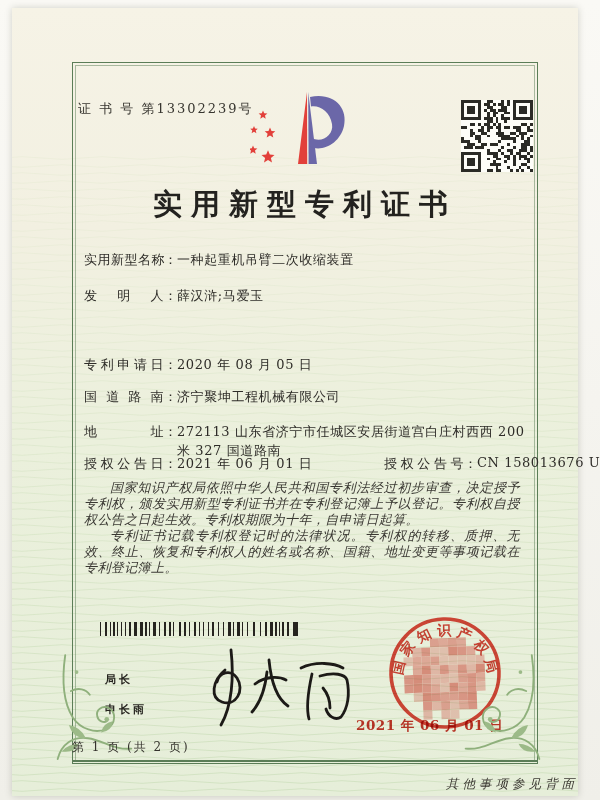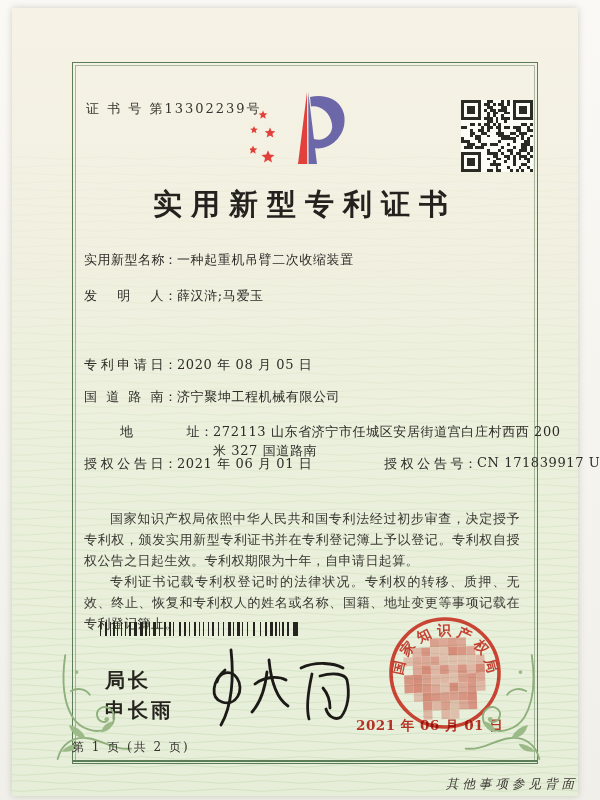--- a/index.html
+++ b/index.html
@@ -14,38 +14,38 @@
     position:absolute;left:12px;right:22px;top:8px;bottom:4px;
     background:linear-gradient(180deg,#f6f3e6 0%,#f2f0e1 28%,#ebf0dc 55%,#e6eed9 100%);
     box-shadow:0 0 7px rgba(60,70,50,.22);
   }
   #waves{position:absolute;inset:0;width:100%;height:100%;pointer-events:none;}
   .frame{position:absolute;left:60px;top:54px;width:464px;height:700px;
     border:1px solid var(--frame-green,#5b7d57);}
   .frame::after{content:'';position:absolute;inset:2px;border:1px solid rgba(91,125,87,.5);}
   .frame-bottom{position:absolute;left:60px;top:752px;width:466px;height:2px;
     background:var(--frame-green,#5b7d57);}
-  .cert-no{position:absolute;left:66px;top:92px;font-size:13px;letter-spacing:2px;color:#37352f;margin-left:8px;}
+  .cert-no{position:absolute;left:66px;top:92px;font-size:13px;letter-spacing:2px;color:#37352f;}
   .logo{position:absolute;left:238px;top:80px;width:100px;height:84px;}
   .qr{position:absolute;left:449px;top:92px;width:72px;height:72px;}
   .title{position:absolute;left:60px;top:177px;width:466px;text-align:center;
     font-size:29px;font-weight:700;letter-spacing:9px;color:#23221f;}
   .row{position:absolute;left:72px;font-size:13px;color:#2e2c28;white-space:nowrap;letter-spacing:.5px;}
   .row .lbl{display:inline-block;width:80px;text-align:justify;text-align-last:justify;vertical-align:top;}
   .row .colon{display:inline-block;width:13px;vertical-align:top;}
   .row .val{letter-spacing:.6px;}
-  .row.addr{white-space:normal;margin-left:36px;}
+  .row.addr{white-space:normal;}
   .row.addr .val{display:inline-block;width:358px;line-height:18.5px;vertical-align:top;}
   .pair2{position:absolute;left:300px;top:0;white-space:nowrap;}
-  .paras{position:absolute;left:72px;top:472px;width:436px;font-size:13px;line-height:21px;
-    color:#3a3833;letter-spacing:.4px;text-align:justify;margin-top:28px;}
+  .paras{position:absolute;left:72px;top:472px;width:436px;font-size:13px;line-height:16px;
+    color:#3a3833;font-style:italic;letter-spacing:.4px;text-align:justify;}
   .paras p{margin:0;text-indent:2em;}
   .barcode{position:absolute;left:88px;top:614px;width:198px;height:14px;}
   .director{position:absolute;left:93px;top:657px;font-family:"DejaVu Sans","Liberation Sans",sans-serif;
-    font-weight:700;font-size:20px;color:#26241f;letter-spacing:3px;line-height:30px;}
+    font-weight:700;font-size:11px;color:#26241f;letter-spacing:3px;line-height:30px;}
   .signature{position:absolute;left:183px;top:624px;width:160px;height:100px;}
   .seal{position:absolute;left:376px;top:608px;width:114px;height:114px;mix-blend-mode:multiply;opacity:.93;transform:rotate(-2deg);}
   .seal-date{position:absolute;left:344px;top:709px;width:140px;font-size:13.5px;font-weight:700;
     color:#c8362a;letter-spacing:.5px;white-space:nowrap;mix-blend-mode:multiply;}
   .page-info{position:absolute;left:60px;top:731px;width:466px;text-align:left;font-size:12px;color:#34322c;letter-spacing:2px;}
   .back-note{position:absolute;left:0;top:768px;width:566px;text-align:right;font-size:12.5px;
     color:#3c3a33;letter-spacing:4px;font-style:italic;}
   .flourish{position:absolute;width:85px;height:115px;top:642px;}
   .flourish.left{left:40px;}
   .flourish.right{left:448px;transform:scaleX(-1);}
@@ -375,21 +375,21 @@
     </div>
     <div class="row" style="top:380px">
       <span class="lbl">国道路南</span><span class="colon">：</span><span class="val">济宁聚坤工程机械有限公司</span>
     </div>
     <div class="row addr" style="top:415px">
       <span class="lbl">地址</span><span class="colon">：</span><span class="val">272113 山东省济宁市任城区安居街道宫白庄村西西 200 米 327 国道路南</span>
     </div>
     <div class="row" style="top:447px">
       <span class="lbl">授权公告日</span><span class="colon">：</span><span class="val">2021 年 06 月 01 日</span>
       <span class="pair2">
-        <span class="lbl">授权公告号</span><span class="colon">：</span><span class="val">CN 171839917 U</span>
+        <span class="lbl">授权公告号</span><span class="colon">：</span><span class="val">CN 158013676 U</span>
       </span>
     </div>
 
     <div class="paras">
       <p>国家知识产权局依照中华人民共和国专利法经过初步审查，决定授予专利权，颁发实用新型专利证书并在专利登记簿上予以登记。专利权自授权公告之日起生效。专利权期限为十年，自申请日起算。</p>
       <p>专利证书记载专利权登记时的法律状况。专利权的转移、质押、无效、终止、恢复和专利权人的姓名或名称、国籍、地址变更等事项记载在专利登记簿上。</p>
     </div>
 
     <svg class="barcode" viewBox="0 0 198 14" preserveAspectRatio="none">
         <rect x="0" y="0" width="1" height="14" fill="#26241f"></rect>

